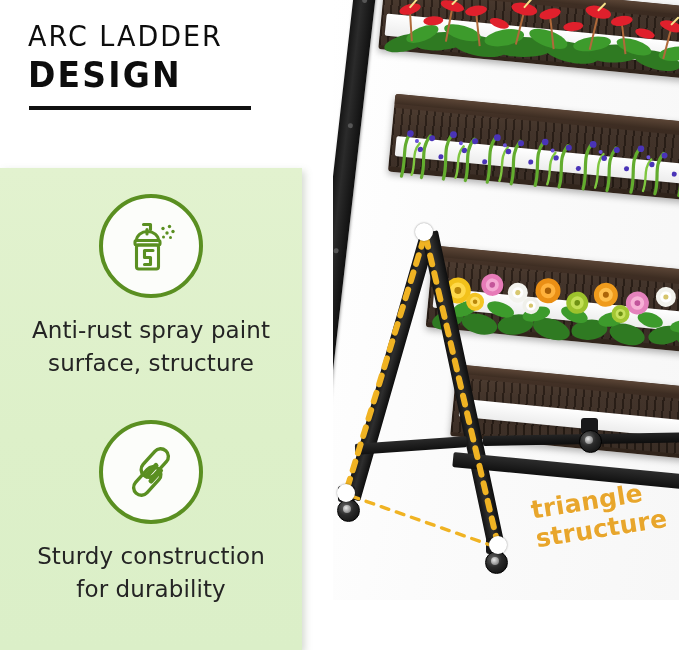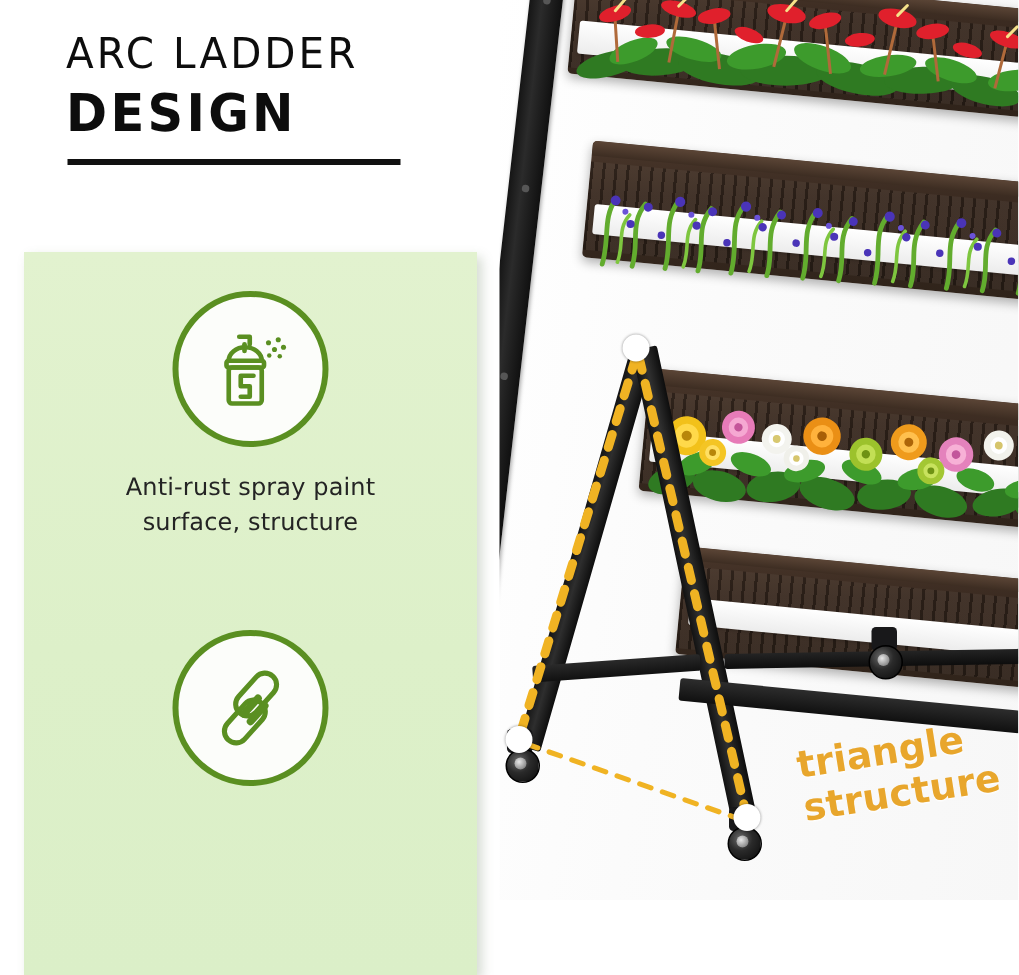--- a/index.html
+++ b/index.html
@@ -7,21 +7,21 @@
   body{
     width:679px;height:650px;
     background:#ffffff;
     font-family:"Liberation Sans","DejaVu Sans",sans-serif;
     overflow:hidden;
     position:relative;
   }
   .page{position:relative;width:679px;height:650px;background:#fff;overflow:hidden;}
 
   
-  .left-col{position:absolute;left:16px;top:0;width:340px;height:563px;}
+  .left-col{position:absolute;left:0;top:0;width:340px;height:563px;}
 
   .brand{position:absolute;left:28px;top:22px;width:260px;}
   .brand-line1{
     font-family:"DejaVu Sans",sans-serif;
     font-size:27px;letter-spacing:2.0px;color:#0d0d0d;
     font-weight:400;line-height:1;white-space:nowrap;
     transform:scaleY(1.05);transform-origin:left top;
   }
   .brand-line2{
     font-family:"DejaVu Sans",sans-serif;
@@ -52,21 +52,21 @@
     border:4px solid #5a8f21;
     box-sizing:border-box;
     display:flex;align-items:center;justify-content:center;
     box-shadow:0 0 0 0 rgba(0,0,0,0);
   }
   .icon-circle svg{display:block;}
 
   .feature-text{
     margin-top:16px;
     font-family:"DejaVu Sans",sans-serif;
-    font-size:16px;line-height:1.42;color:#242424;
+    font-size:23px;line-height:1.42;color:#242424;
     letter-spacing:.1px;
     padding:0 14px;
   }
   .feature-text .l{display:block;}
 
   
   .photo{
     position:absolute;left:333px;top:0;width:346px;height:650px;
     background:#ffffff;overflow:hidden;
   }
@@ -258,20 +258,24 @@
               <rect x="27" y="5.5" width="15.5" height="33" rx="7.7" transform="rotate(42 34.75 22)"></rect>
 
               <rect x="19.5" y="23.5" width="15.5" height="33" rx="7.7" transform="rotate(42 27.25 40)"></rect>
             </g>
 
             <g stroke="#5a8f21" stroke-width="5" stroke-linecap="round">
               <line x1="26.5" y1="35" x2="36" y2="24.5"></line>
               <line x1="31" y1="40" x2="40.5" y2="29.5"></line>
             </g>
           </svg>
+        </div>
+        <div class="feature-text">
+          <span class="l">Sturdy construction</span>
+          <span class="l">for durability</span>
         </div>
       </div>
 
     </div>
   </div>
 
   <div class="photo">
     <div class="photo-inner">
       <div class="backdrop"></div>
 

